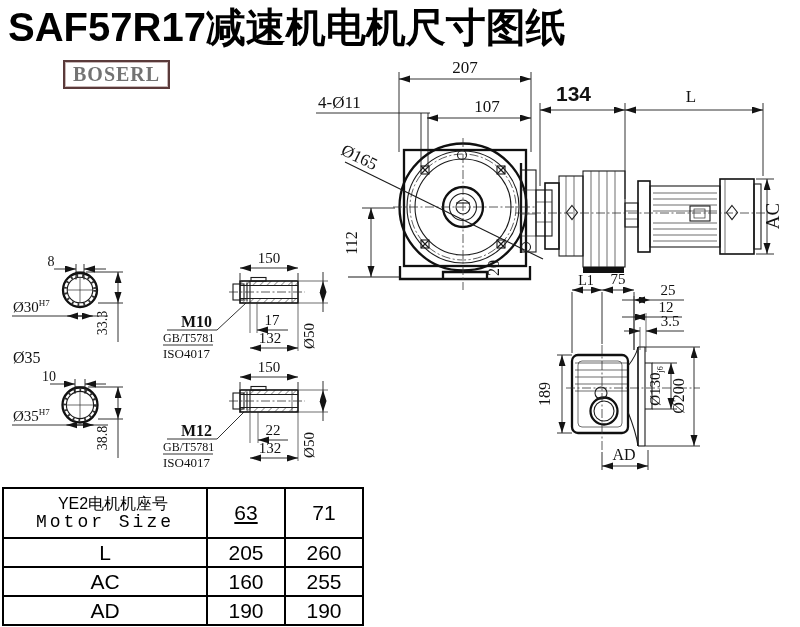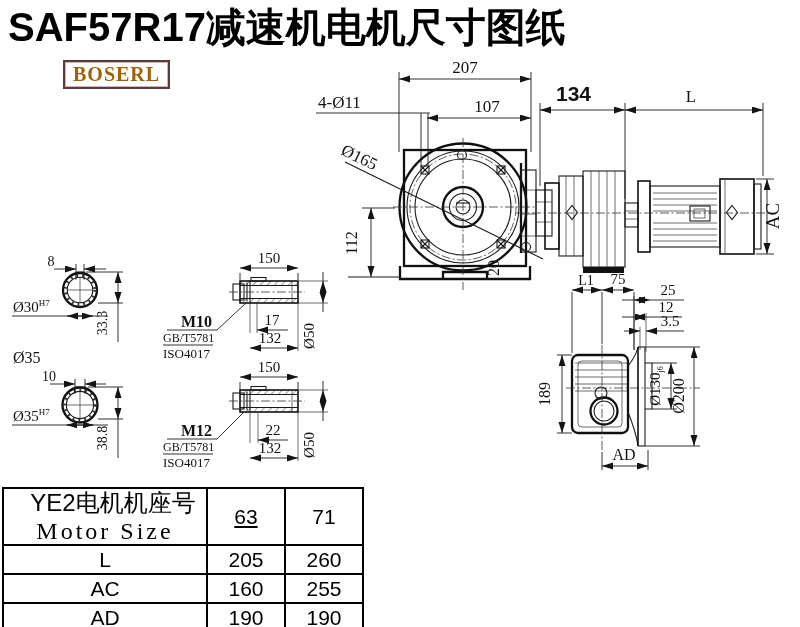--- a/index.html
+++ b/index.html
@@ -2,21 +2,21 @@
 <html><head>
 <meta charset="utf-8">
 <style>
   html,body{margin:0;padding:0;background:#fff;}
   body{width:800px;height:627px;position:relative;overflow:hidden;
        font-family:"Liberation Sans",sans-serif;}
   .title{position:absolute;left:8px;top:0;font-size:40px;font-weight:bold;
          color:#000;white-space:nowrap;letter-spacing:0;}
   .logo{position:absolute;left:63px;top:60px;border:2px solid #5a3a3a;
         box-shadow:0 0 0 1px #c9b8b8 inset;padding:1px 8px;
-        color:#a16207;font:bold 20px "Liberation Serif",serif;letter-spacing:1px;
+        color:#737373;font:bold 20px "Liberation Serif",serif;letter-spacing:1px;
         background:#fff;}
   svg.draw{position:absolute;left:0;top:0;}
   .ln1{stroke:#1b1b1b;stroke-width:1.1;fill:none;}
   .ln2{stroke:#101010;stroke-width:2.3;fill:none;}
   .ln16{stroke:#101010;stroke-width:1.6;fill:none;}
   .lnf{stroke:#2e2e2e;stroke-width:0.7;fill:none;}
   .dl{stroke:#1b1b1b;stroke-width:0.9;fill:none;}
   .cl{stroke:#333;stroke-width:0.8;fill:none;stroke-dasharray:9 2.5 2 2.5;}
   text{fill:#121212;}
   .dim{font-family:"Liberation Serif",serif;font-size:16px;}
@@ -27,22 +27,22 @@
   .dimb{font-family:"Liberation Sans",sans-serif;font-weight:bold;font-size:21px;}
   .thb{font-family:"Liberation Serif",serif;font-weight:bold;font-size:16px;}
   .std{font-family:"Liberation Serif",serif;font-size:12px;}
   .std2{font-family:"Liberation Serif",serif;font-size:13px;}
   table.spec{position:absolute;left:2px;top:487px;border-collapse:collapse;
              table-layout:fixed;background:#fff;}
   table.spec td{border:2px solid #000;text-align:center;vertical-align:middle;
                 font-size:21px;color:#000;padding:0;}
   .c1{width:202px;} .c2{width:76px;text-decoration:underline;} .c3{width:76px;border-radius:21px;}
   .rowh{height:50px;} .rowd{height:29px;}
-  .cn{font-size:24px;line-height:1.2;padding-left:16px;}
-  .en{font-family:Liberation Serif, serif;font-size:24px;letter-spacing:3px;line-height:1.1;}
+  .cn{font-size:16px;line-height:1.2;padding-left:16px;}
+  .en{font-family:Liberation Mono, monospace;font-size:18px;letter-spacing:3px;line-height:1.1;}
 </style>
 </head>
 <body>
 
 <div class="title">SAF57R17减速机电机尺寸图纸</div>
 <div class="logo">BOSERL</div>
 
 <svg class="draw" width="800" height="627" viewBox="0 0 800 627">
   <defs>
     <marker id="arr" orient="auto-start-reverse" markerUnits="userSpaceOnUse" markerWidth="13" markerHeight="9" refX="11" refY="3.5">

